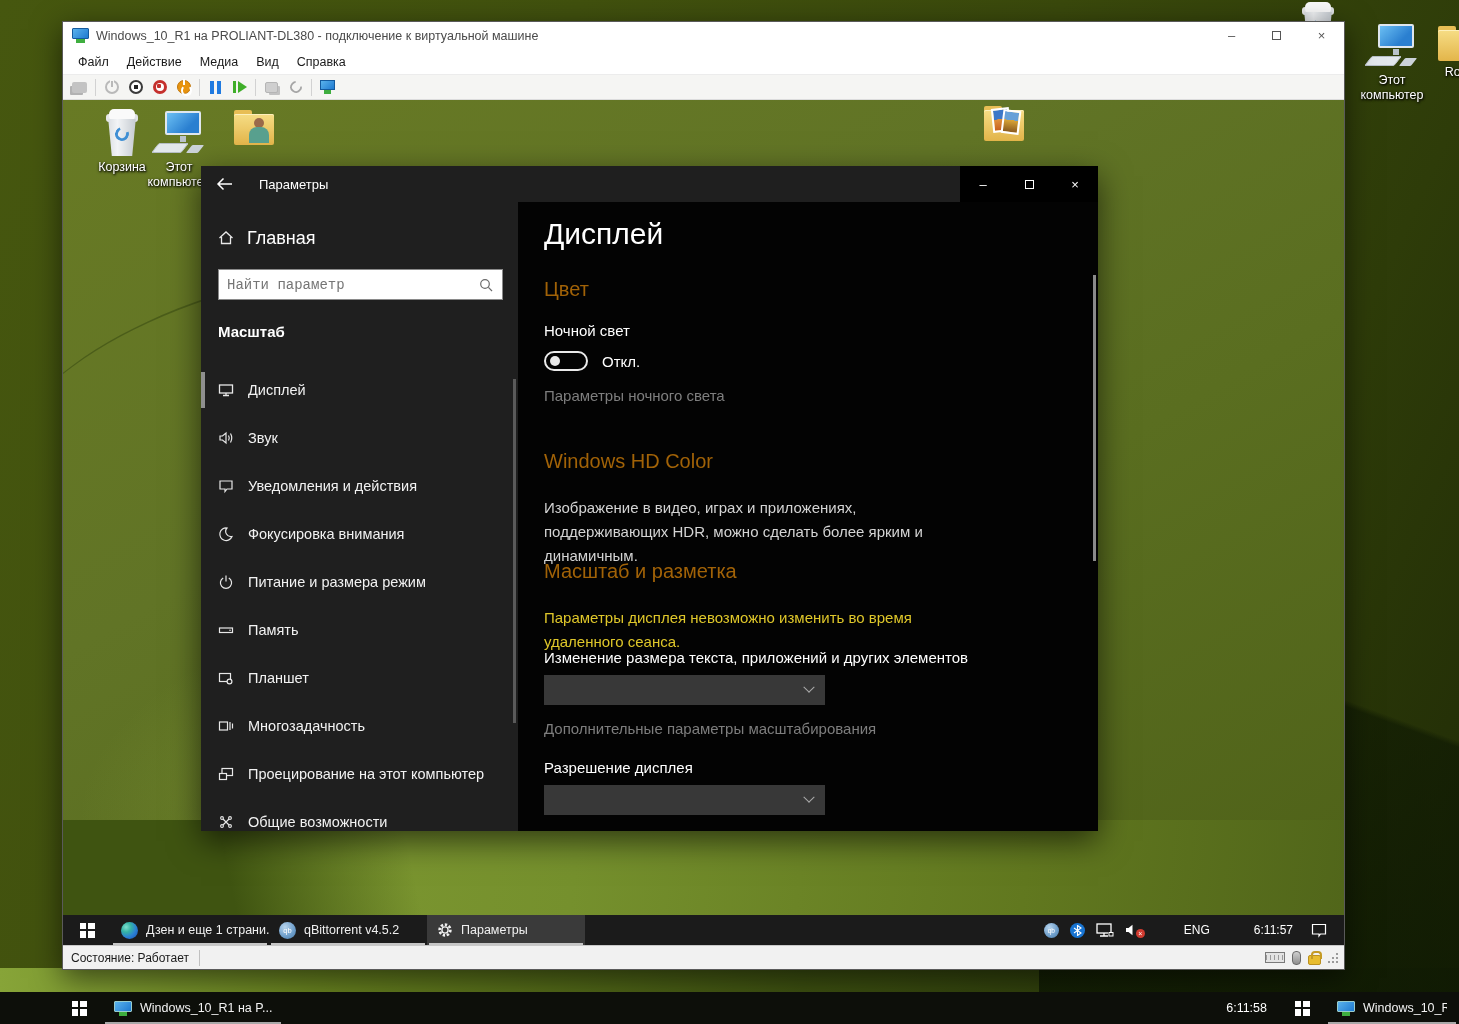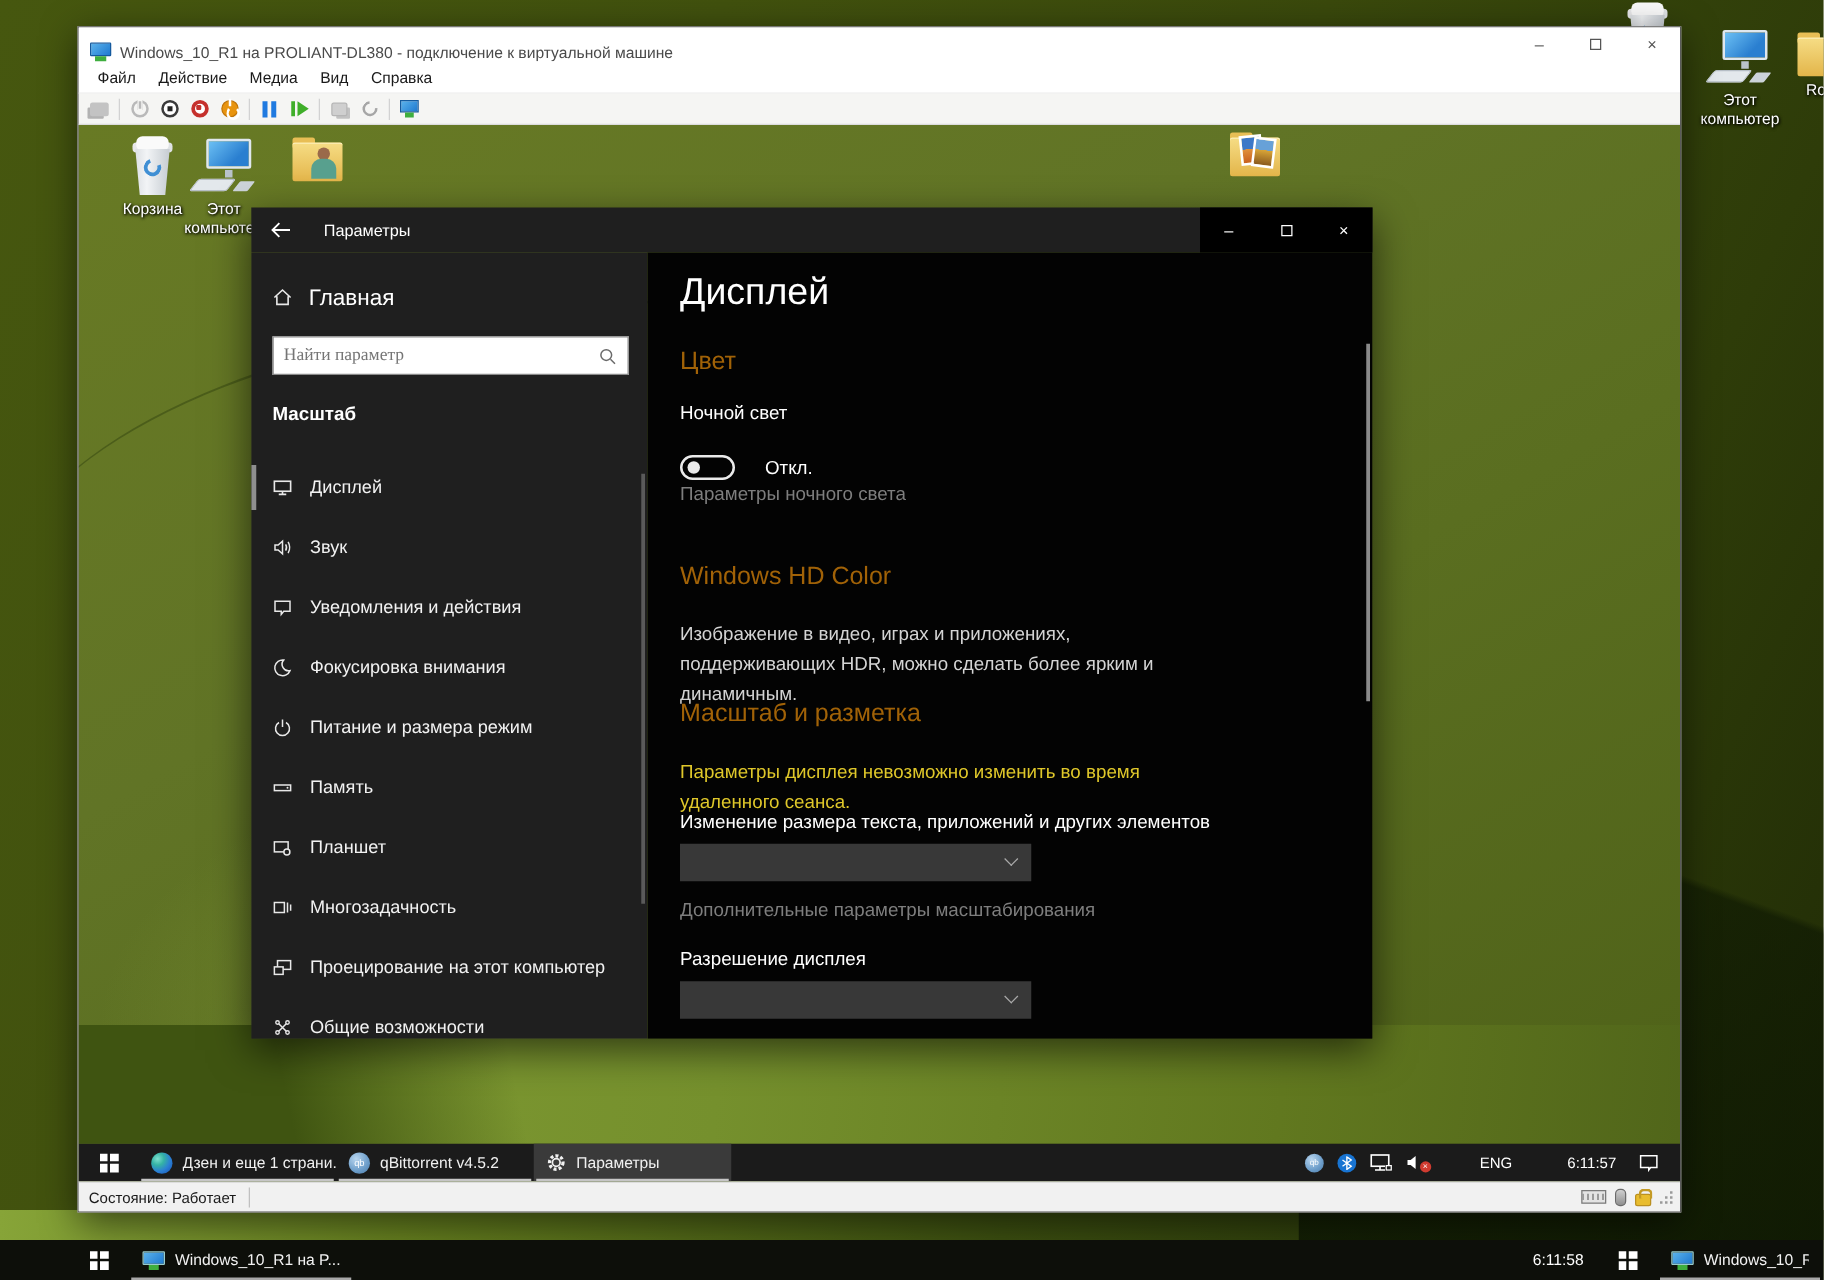--- a/index.html
+++ b/index.html
@@ -36,21 +36,21 @@
     background:linear-gradient(180deg,#f6dd85,#e3b54a); border-radius:2px; box-shadow:inset 0 1px 0 #fdf0bb; }
   .ic-user .person-head { position:absolute; left:22px; top:8px; width:10px; height:10px; border-radius:50%; background:#9a6a4a; z-index:2; }
   .ic-user .person-body { position:absolute; left:17px; top:17px; width:20px; height:16px; border-radius:8px 8px 0 0; background:#58a08e; z-index:2; }
   .ic-photos .ph1,.ic-photos .ph2 { position:absolute; width:18px; height:24px; border:2px solid #fff; z-index:2; }
   .ic-photos .ph1 { left:10px; top:2px; background:linear-gradient(180deg,#3c78c8 45%,#e0913c 46%,#c8601e); transform:rotate(-6deg); }
   .ic-photos .ph2 { left:20px; top:4px; background:linear-gradient(180deg,#67a1d8 40%,#d8a437 41%,#8a5a1e); transform:rotate(7deg); }
 
   
   .vm-window { position:absolute; left:62px; top:21px; width:1283px; height:949px; background:#fff;
     border:1px solid #5a5a5a; box-shadow:0 8px 28px rgba(0,0,0,.55); display:flex; flex-direction:column; z-index:5; }
-  .vm-titlebar { height:27px; background:#fff; display:flex; align-items:flex-end; padding-left:9px; flex:0 0 auto; }
+  .vm-titlebar { height:27px; background:#fff; display:flex; align-items:center; padding-left:9px; flex:0 0 auto; }
   .vmc-icon { width:17px; height:15px; position:relative; margin-right:7px; }
   .vmc-icon .s { position:absolute; left:0; top:0; width:17px; height:11px; background:linear-gradient(135deg,#5ab2ec,#1f7ad0); border:1px solid #145a9e; border-radius:1px; }
   .vmc-icon .b { position:absolute; left:4px; top:11px; width:9px; height:4px; background:#3fae3f; }
   .vm-title { font-size:12.5px; color:#4a4a4a; }
   .vm-captions { margin-left:auto; display:flex; height:100%; }
   .capbtn { width:45px; height:100%; display:flex; align-items:center; justify-content:center; font-size:13px; color:#555; }
   .capbtn .maxbox { width:9px; height:9px; border:1px solid #555; }
   .vm-menubar { height:26px; background:#fff; display:flex; align-items:center; padding-left:6px; border-bottom:1px solid #ececec; flex:0 0 auto; }
   .menu-item { font-size:12.5px; color:#1a1a1a; padding:0 9px; line-height:26px; }
   .vm-toolbar { height:25px; background:#f5f5f3; display:flex; align-items:center; padding-left:8px; gap:7px; border-bottom:1px solid #dcdcdc; flex:0 0 auto; }
@@ -93,37 +93,37 @@
   .sw-cap { width:46px; height:100%; display:flex; align-items:center; justify-content:center; color:#fff; font-size:13px; }
   .sw-cap .maxbox { width:9px; height:9px; border:1px solid #fff; }
   .sw-body { flex:1 1 auto; display:flex; min-height:0; }
   .sw-side { width:317px; background:#1f1f1f; position:relative; overflow:hidden; flex:0 0 auto; }
   .side-select-bar { position:absolute; left:0; top:170px; width:4px; height:36px; background:#8f8f8f; }
   .home-row { position:absolute; left:0; top:18px; width:100%; height:36px; display:flex; align-items:center; padding-left:17px; gap:13px; }
   .home-row span { font-size:18px; color:#fff; }
   .searchbox { position:absolute; left:17px; top:67px; width:285px; height:31px; background:#fff; border:1px solid #8a8a8a;
     display:flex; align-items:center; }
   .searchbox input { flex:1; border:0; outline:0; background:transparent; font-size:14px; color:#333; padding:0 8px;
-    font-family:Liberation Serif, serif; }
+    font-family:Liberation Mono, monospace; }
   .searchbox input::placeholder { color:#757575; }
   .searchbox .mag { margin-right:9px; }
   .side-heading { position:absolute; left:17px; top:121px; font-size:15px; font-weight:bold; color:#fff; }
   .nav { position:absolute; left:0; top:164px; width:100%; }
   .navrow { height:48px; display:flex; align-items:center; padding-left:17px; gap:14px; }
   .navrow span { font-size:14.5px; color:#f2f2f2; }
   .side-scrollbar { position:absolute; right:2px; top:177px; width:3px; height:344px; background:#5a5a5a; }
   .sw-main { flex:1 1 auto; background:#030303; position:relative; overflow:hidden; }
   .abs { position:absolute; left:26px; }
   .h-page { top:15px; font-size:30px; font-weight:300; color:#fff; }
   .h-sec { font-size:20px; font-weight:400; color:#a16207; }
   .t-label { font-size:15px; color:#fff; }
   .t-gray { font-size:15px; color:#7e7e7e; }
   .t-body { font-size:15px; line-height:24px; color:#d4d4d4; width:432px; }
   .t-warn { font-size:15px; line-height:24px; width:436px; }
-  .toggle-row { top:162px; display:flex; align-items:center; gap:24px; }
+  .toggle-row { top:149px; display:flex; align-items:center; gap:14px; }
   .toggle { width:44px; height:20px; border:2px solid #eaeaea; border-radius:11px; position:relative; }
   .toggle .knob { position:absolute; left:4px; top:3px; width:10px; height:10px; border-radius:50%; background:#eaeaea; }
   .toggle-state { font-size:15px; color:#fff; }
   .dd { height:30px; width:281px; background:#383838; display:flex; align-items:center; justify-content:flex-end; padding-right:12px; }
   .chev { width:8px; height:8px; border-right:1.6px solid #aaa; border-bottom:1.6px solid #aaa; transform:rotate(45deg) translate(-2px,-2px); }
   .main-scrollbar { position:absolute; right:2px; top:73px; width:3px; height:286px; background:#8a8a8a; }
 
   
   .vm-taskbar { position:absolute; left:0; right:0; bottom:0; height:30px; background:#1b1b1b; display:flex; align-items:stretch; }
   .tb-start { width:48px; display:flex; align-items:center; justify-content:center; }

